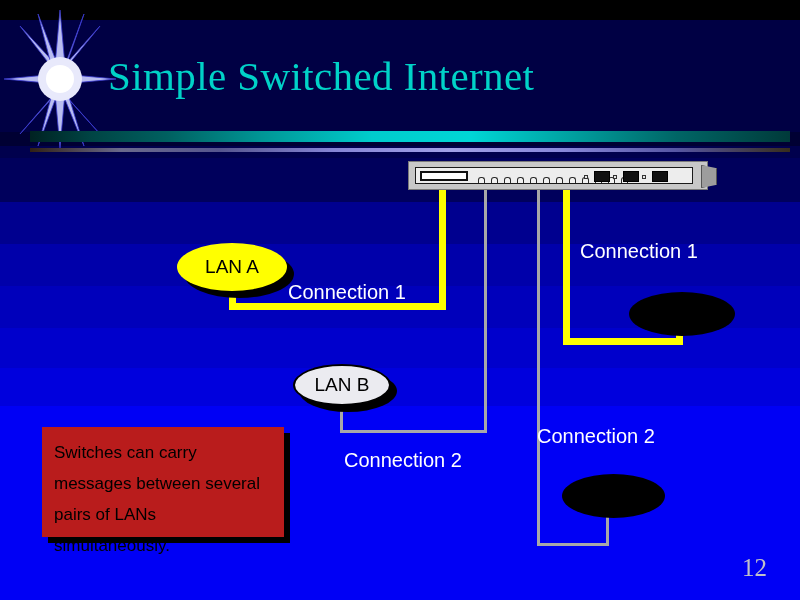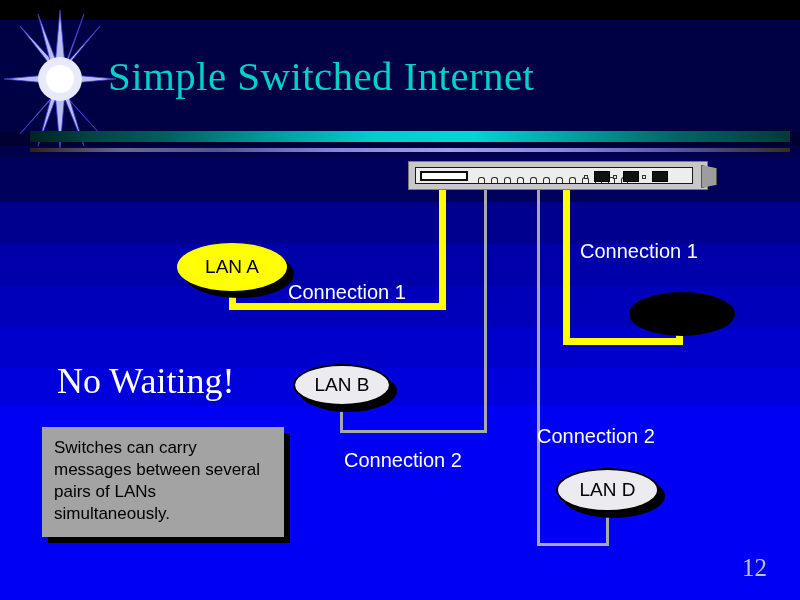--- a/index.html
+++ b/index.html
@@ -202,24 +202,24 @@
     width: 242px;
     height: 110px;
     background: #000000;
   }
   #note-box {
     position: absolute;
     left: 42px;
     top: 427px;
     width: 242px;
     height: 110px;
-    background: #a3a3a3;
+    background: #b91c1c;
     color: #000000;
     font-size: 17px;
-    line-height: 22px;
+    line-height: 31px;
     padding: 10px 12px;
     box-sizing: border-box;
   }
 
   
   #page-number {
     position: absolute;
     left: 742px;
     top: 554px;
     font-family: "Liberation Serif", serif;
@@ -314,29 +314,25 @@
   </div>
 
   <div class="lan-shadow" style="left:299px; top:370px; width:98px; height:42px;"></div>
   <div class="lan-oval lan-white" style="left:293px; top:364px; width:98px; height:42px;">
     <span>LAN B</span>
   </div>
 
   <div class="lan-shadow" style="left:629px; top:292px; width:106px; height:44px;"></div>
 
   <div class="lan-shadow" style="left:562px; top:474px; width:103px; height:44px;"></div>
-  <div class="lan-oval lan-white" style="left:556px; top:468px; width:103px; height:44px;">
-    <span>LAN D</span>
-  </div>
 
   <div class="conn-label" style="left:288px; top:281px;">Connection 1</div>
   <div class="conn-label" style="left:580px; top:240px;">Connection 1</div>
   <div class="conn-label" style="left:344px; top:449px;">Connection 2</div>
   <div class="conn-label" style="left:537px; top:425px;">Connection 2</div>
 
-  <div id="no-waiting">No Waiting!</div>
 
   <div id="note-shadow"></div>
   <div id="note-box">Switches can carry messages between several pairs of LANs simultaneously.</div>
 
   <div id="page-number">12</div>
 
 </div>
 
 </body></html>

